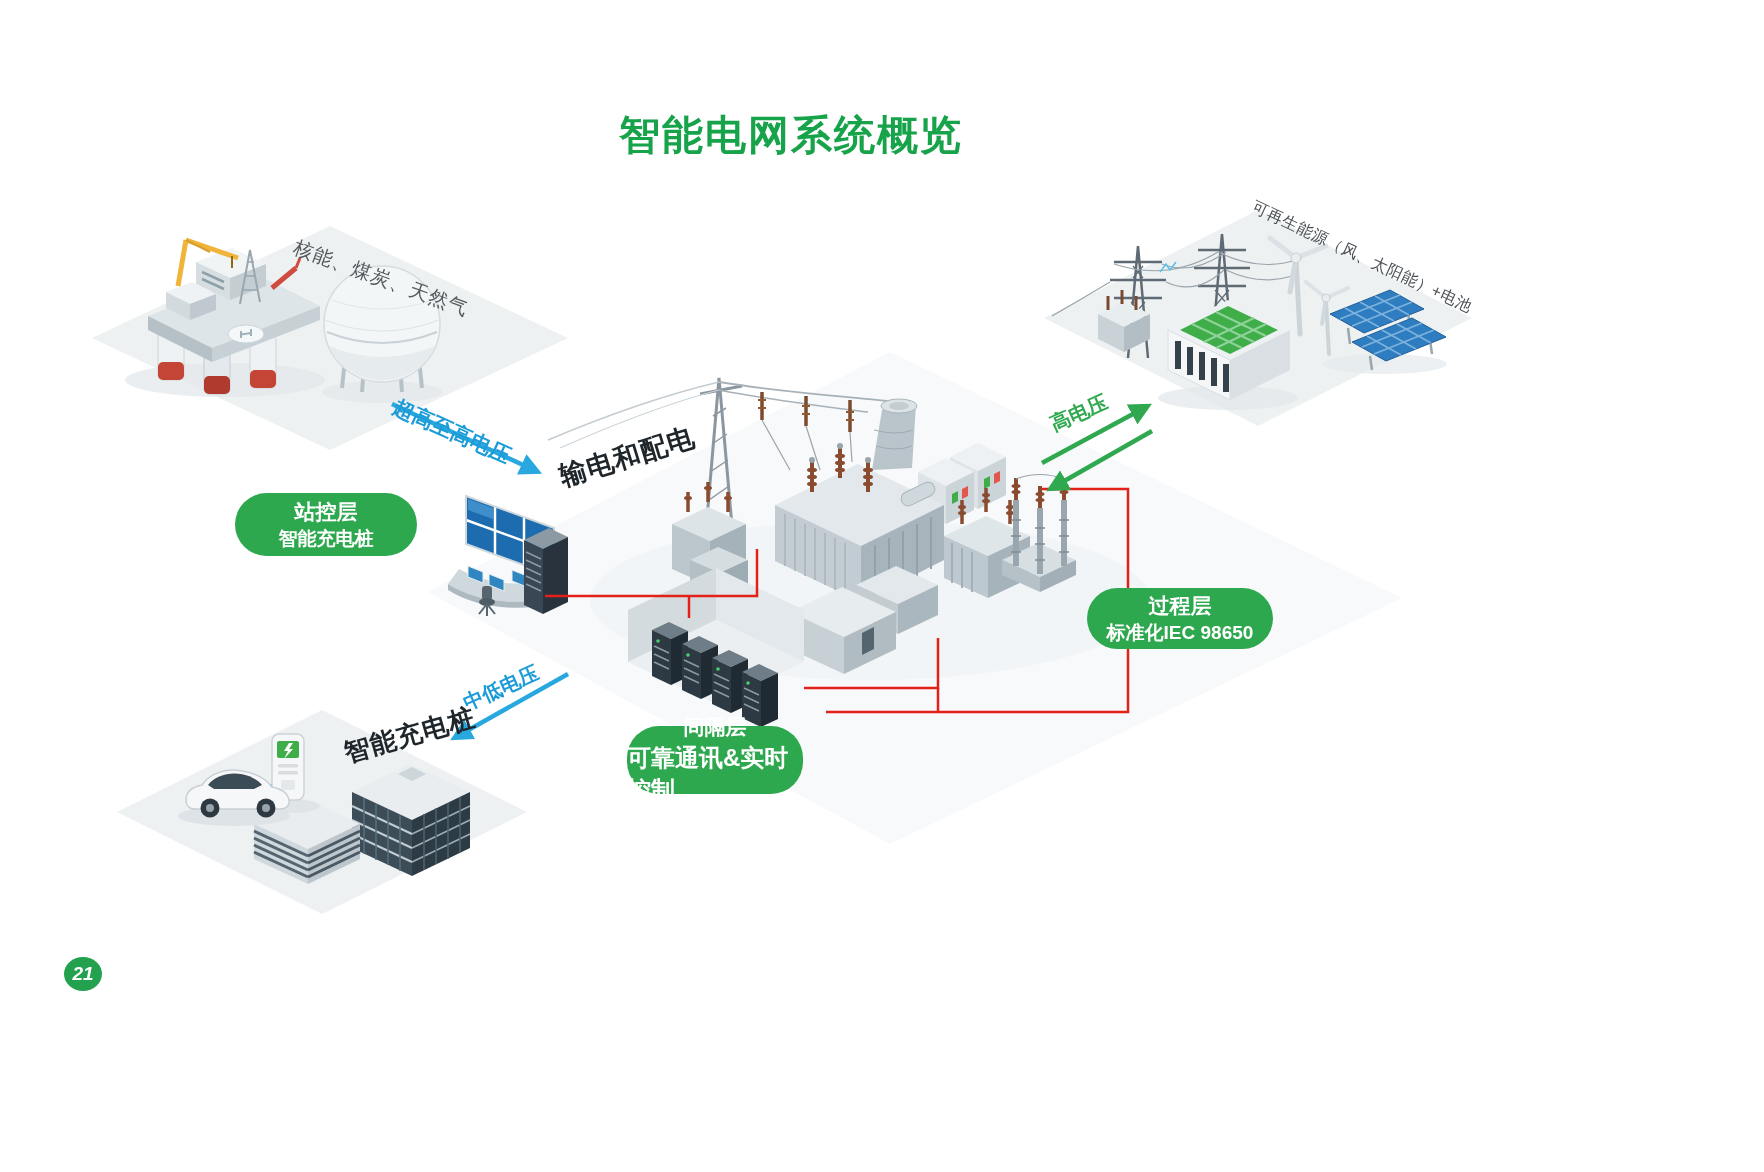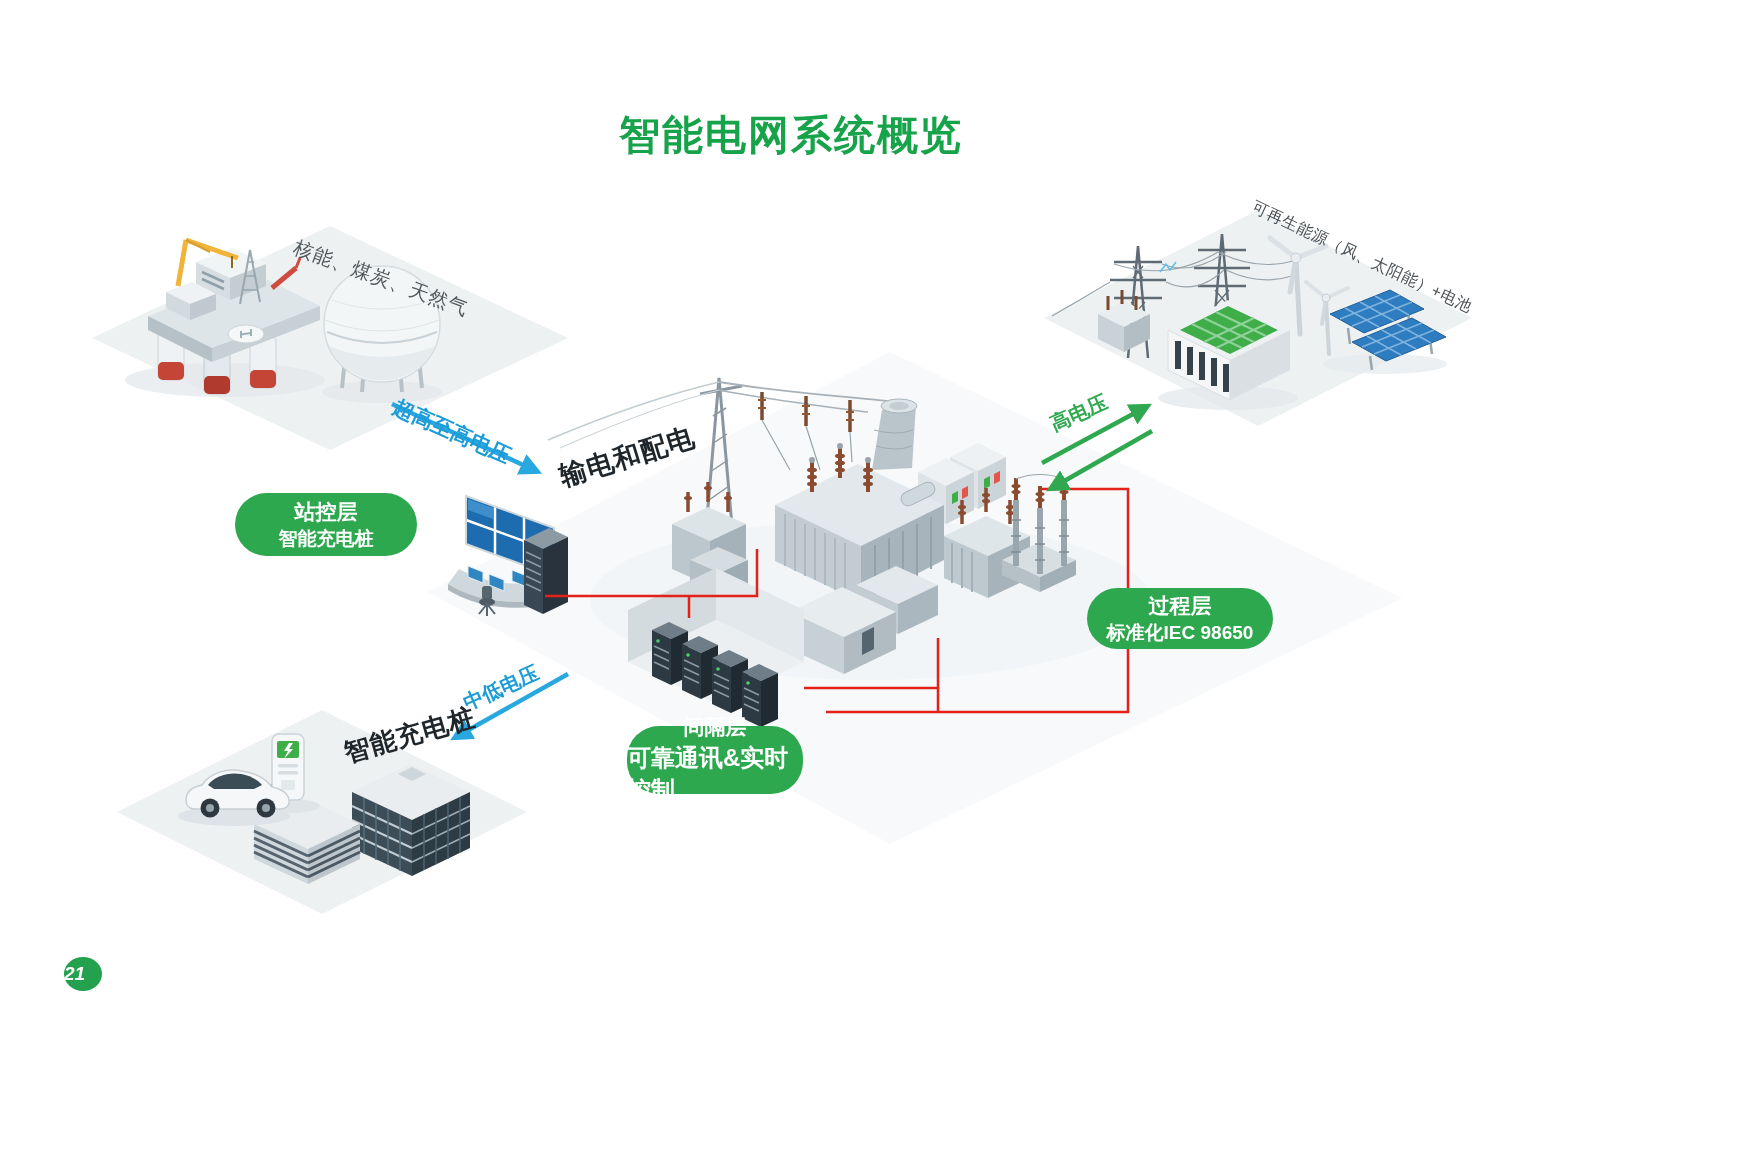--- a/index.html
+++ b/index.html
@@ -32,21 +32,21 @@
   .badge .b2 { font-size: 19px; }
   .badge-station { left: 235px;  top: 493px; width: 182px; height: 63px; }
   .badge-process { left: 1087px; top: 588px; width: 186px; height: 61px; }
   .badge-bay     { left: 627px;  top: 726px; width: 176px; height: 68px; }
   .badge-bay .b2 { font-size: 24px; }
 
   .pagenum {
     position: absolute; left: 64px; top: 957px; width: 38px; height: 34px;
     background: #23a14e; border-radius: 50%;
     color: #ffffff; font-style: italic; font-weight: 700; font-size: 19px;
-    display: flex; align-items: center; 
+    display: flex; align-items: center; justify-content: center;
   }
 </style>
 </head>
 <body>
 
 <div class="slide">
 
   <svg class="scene" width="1764" height="1172" viewBox="0 0 1764 1172">
     <defs>
       <marker id="ah-blue" viewBox="0 0 10 10" refX="7" refY="5" markerWidth="5" markerHeight="5" orient="auto">

